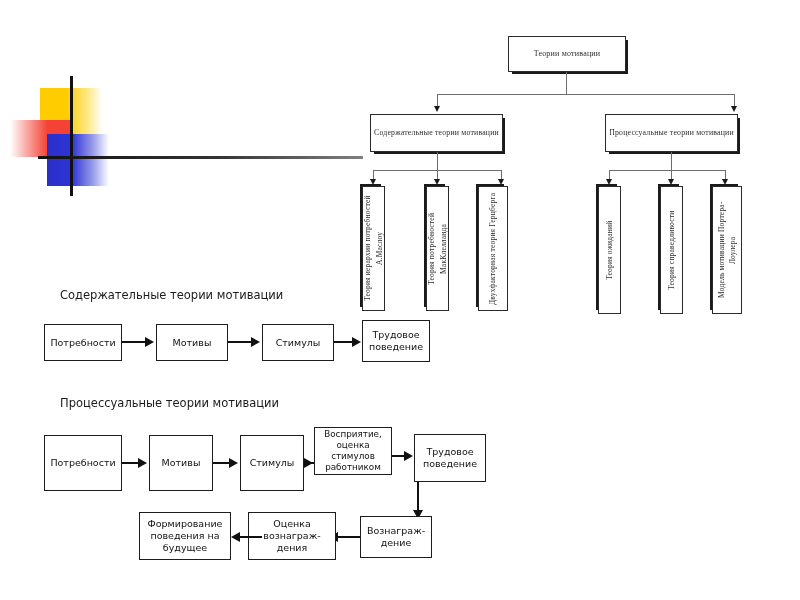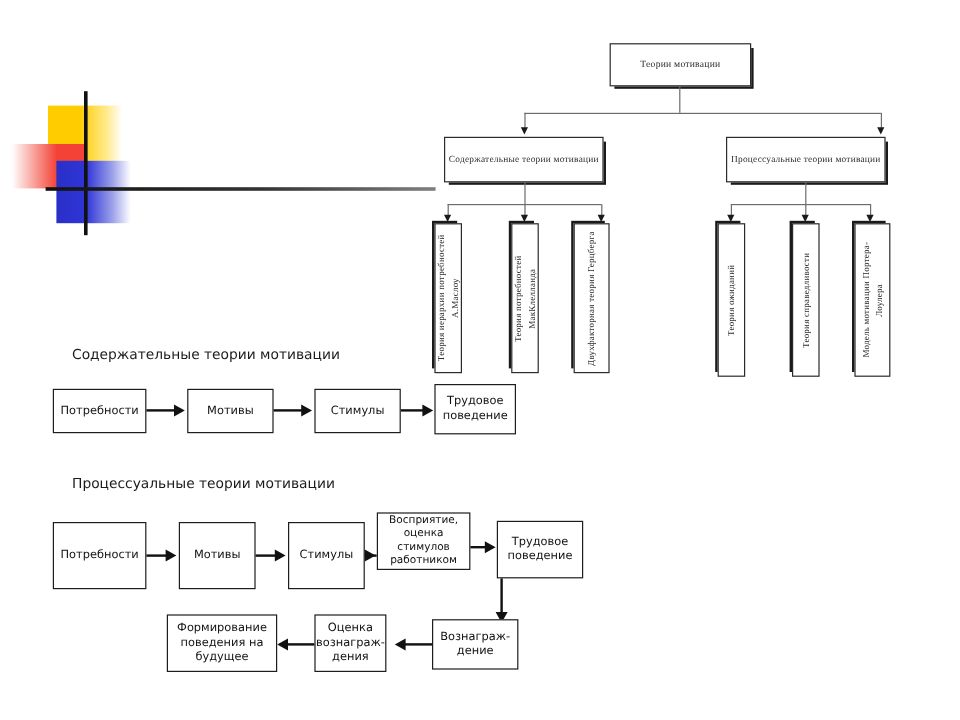--- a/index.html
+++ b/index.html
@@ -222,20 +222,20 @@
 
     <div class="fbox" style="left:414px; top:434px; width:72px; height:48px;">Трудовое поведение</div>
 
     <div class="fline v" style="left:417px; top:482px; height:32px;"></div>
     <div class="ar-down" style="left:413px; top:510px;"></div>
 
     <div class="fbox" style="left:360px; top:516px; width:72px; height:42px;">Вознаграж-дение</div>
     <div class="fline h" style="left:336px; top:536px; width:24px;"></div>
     <div class="ar-left" style="left:329px; top:532px;"></div>
 
-    <div class="fbox" style="left:262px; top:512px; width:60px; height:48px;">Оценка вознаграж-дения</div>
+    <div class="fbox" style="left:248px; top:512px; width:88px; height:48px;">Оценка вознаграж-дения</div>
     <div class="fline h" style="left:238px; top:536px; width:24px;"></div>
     <div class="ar-left" style="left:231px; top:532px;"></div>
 
     <div class="fbox" style="left:139px; top:512px; width:92px; height:48px;text-align:center;">Формирование поведения на будущее</div>
   </div>
 
 </div>
 
 </body></html>

